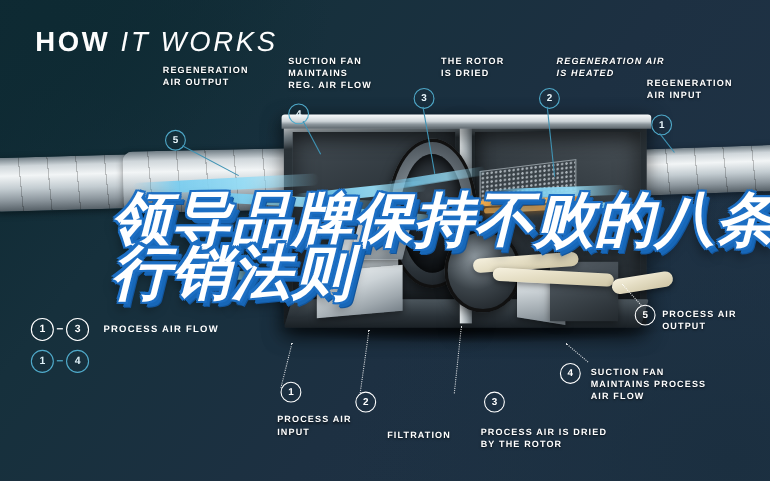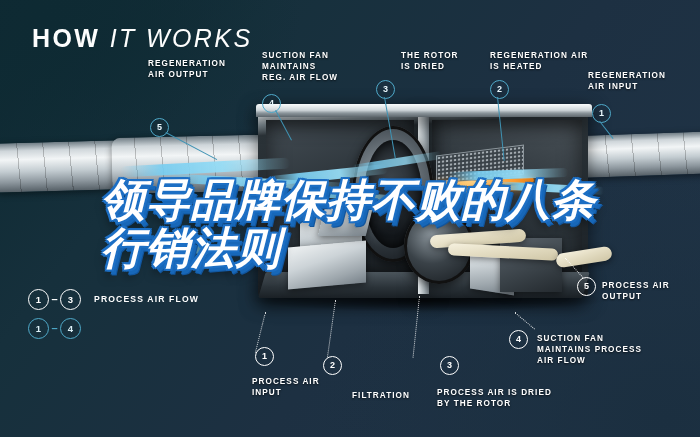--- a/index.html
+++ b/index.html
@@ -180,21 +180,21 @@
   .ltext{
     margin-left:13px;color:#fff;font-size:8.6px;font-weight:700;
     letter-spacing:1.15px;text-transform:uppercase;
   }
 
   
   #overlay{
     position:absolute;left:101px;top:176px;width:520px;
     font-family:"DejaVu Sans","Liberation Sans",sans-serif;
     font-weight:700;font-style:italic;
-    font-size:44px;line-height:48px;letter-spacing:1px;
+    font-size:54px;line-height:48px;letter-spacing:1px;
     color:#ffffff;
     text-shadow:
       -2px 0 0 #1d6fc4, 2px 0 0 #1d6fc4, 0 -2px 0 #1d6fc4, 0 2px 0 #1d6fc4,
       -2px -2px 0 #1d6fc4, 2px -2px 0 #1d6fc4, -2px 2px 0 #1d6fc4, 2px 2px 0 #1d6fc4,
       4px 5px 0 #1767b8, 5px 6px 0 #12559c,
       0 7px 10px rgba(0,0,0,.5);
   }
   #overlay div{white-space:nowrap;}
 </style>
 </head>
@@ -264,21 +264,21 @@
   </div>
 
   <div class="callout">
     <div class="lbl" style="left:362px;top:50px;width:104px;margin-left:39px;">THE ROTOR
 IS DRIED</div>
     <div class="num blue" style="left:376px;top:80px;">3</div>
     <div class="lead solid" style="left:385px;top:97px;width:62px;transform:rotate(80deg);"></div>
   </div>
 
   <div class="callout">
-    <div class="lbl" style="left:490px;top:50px;width:130px;">REGENERATION AIR
+    <div class="lbl" style="left:506px;top:50px;width:130px;font-style:italic;">REGENERATION AIR
 IS HEATED</div>
     <div class="num blue" style="left:490px;top:80px;">2</div>
     <div class="lead solid" style="left:498px;top:97px;width:64px;transform:rotate(84deg);"></div>
   </div>
 
   <div class="callout">
     <div class="lbl" style="left:588px;top:70px;width:106px;">REGENERATION
 AIR INPUT</div>
     <div class="num blue" style="left:592px;top:104px;">1</div>
     <div class="lead solid" style="left:600px;top:121px;width:22px;transform:rotate(52deg);"></div>

